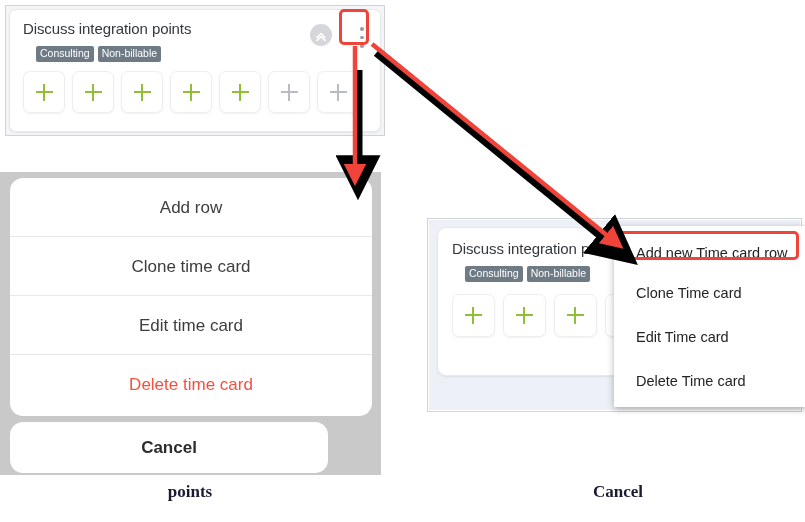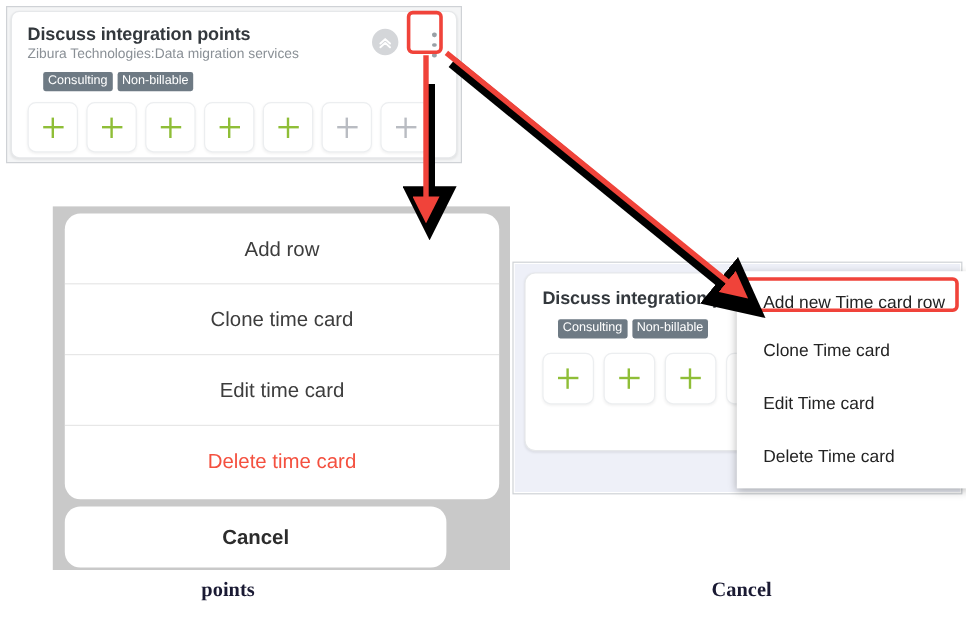--- a/index.html
+++ b/index.html
@@ -24,21 +24,21 @@
   .tc-card{
     position:absolute;
     background:#ffffff;
     border:1px solid #e6e8ea;
     border-radius:7px;
     box-shadow:0 1px 2px rgba(0,0,0,.07);
     box-sizing:border-box;
     overflow:hidden;
   }
   .tc-title{
-    font-size:15px;font-weight:bold;color:#33383d;
+    font-size:15px;font-weight:normal;color:#33383d;
     letter-spacing:-.1px;white-space:nowrap;
   }
   .tc-sub{
     font-size:11.5px;color:#8a9096;white-space:nowrap;margin-top:2px;
   }
   .tag-row{margin-top:6px;white-space:nowrap;padding-left:13px;}
   .tag{
     display:inline-block;background:#6e7a84;color:#ffffff;
     font-size:10.5px;line-height:13px;padding:1px 4px 2px 4px;
     border-radius:2px;margin-right:4px;
@@ -132,21 +132,20 @@
 </style>
 </head>
 <body>
 
 <div class="stage">
 
   <div class="card-shell" style="left:5px;top:5px;width:380px;height:131px;background:#f4f5f6;">
     <div class="tc-card" style="left:3px;top:3px;width:372px;height:123px;">
       <div style="position:absolute;left:13px;top:10px;">
         <div class="tc-title">Discuss integration points</div>
-        <div class="tc-sub">Zibura Technologies:Data migration services</div>
         <div class="tag-row">
           <span class="tag">Consulting</span><span class="tag">Non-billable</span>
         </div>
         <div class="plus-row">
           <span class="plus-box"><span class="pl"></span></span><span class="plus-box"><span class="pl"></span></span><span class="plus-box"><span class="pl"></span></span><span class="plus-box"><span class="pl"></span></span><span class="plus-box"><span class="pl"></span></span><span class="plus-box dim"><span class="pl"></span></span><span class="plus-box dim"><span class="pl"></span></span>
         </div>
       </div>
 
       <div class="collapse-btn" style="left:300px;top:14px;">
         <span class="chev">
@@ -160,21 +159,21 @@
       <div class="kebab" style="left:350px;top:17px;">
         <i></i>
         <i></i>
         <i></i>
       </div>
     </div>
   </div>
 
   <div class="redbox" style="left:339px;top:9px;width:30px;height:36px;"></div>
 
-  <div class="sheet-bg" style="left:0px;top:172px;width:381px;height:303px;margin-left:44px;">
+  <div class="sheet-bg" style="left:0px;top:172px;width:381px;height:303px;">
     <div class="sheet-group" style="left:10px;top:6px;width:362px;height:238px;">
       <div class="sheet-item" style="height:59px;line-height:59px;">Add row</div>
       <div class="sheet-item" style="height:59px;line-height:59px;">Clone time card</div>
       <div class="sheet-item" style="height:59px;line-height:59px;">Edit time card</div>
       <div class="sheet-item destructive" style="height:59px;line-height:59px;">Delete time card</div>
     </div>
     <div class="sheet-group" style="left:10px;top:250px;width:318px;height:51px;">
       <div class="sheet-item cancel" style="height:51px;line-height:51px;">Cancel</div>
     </div>
   </div>

